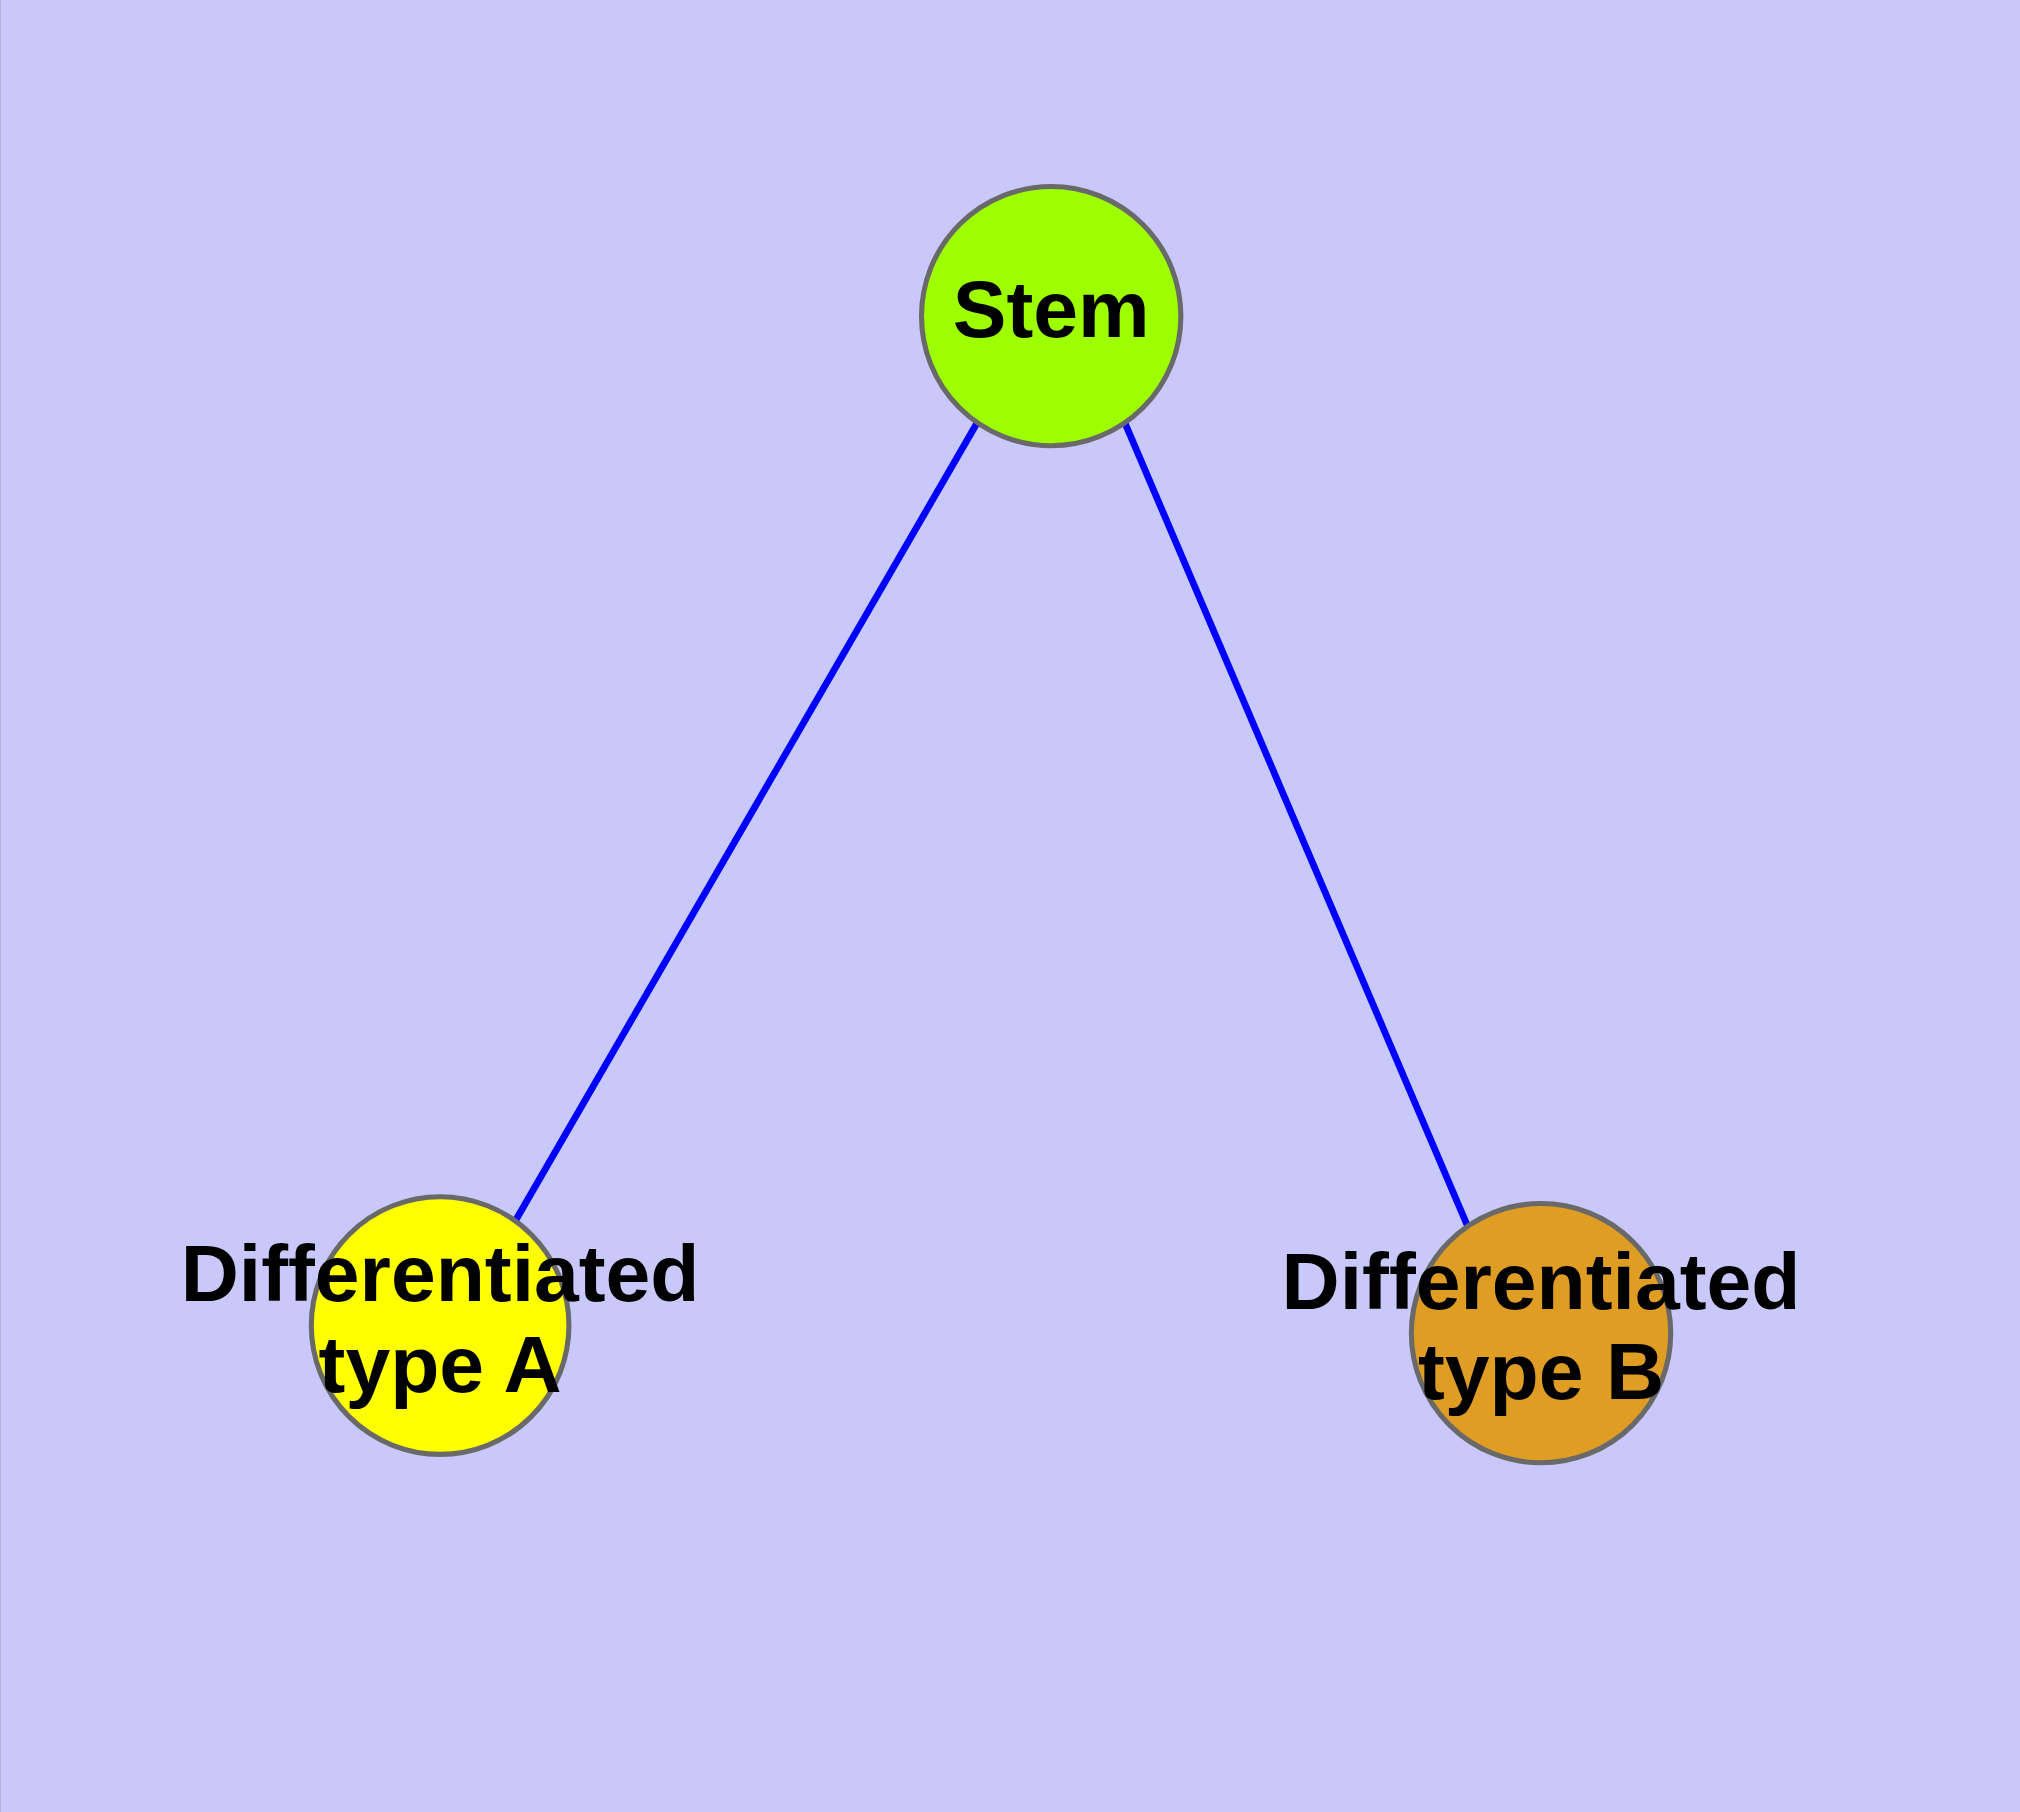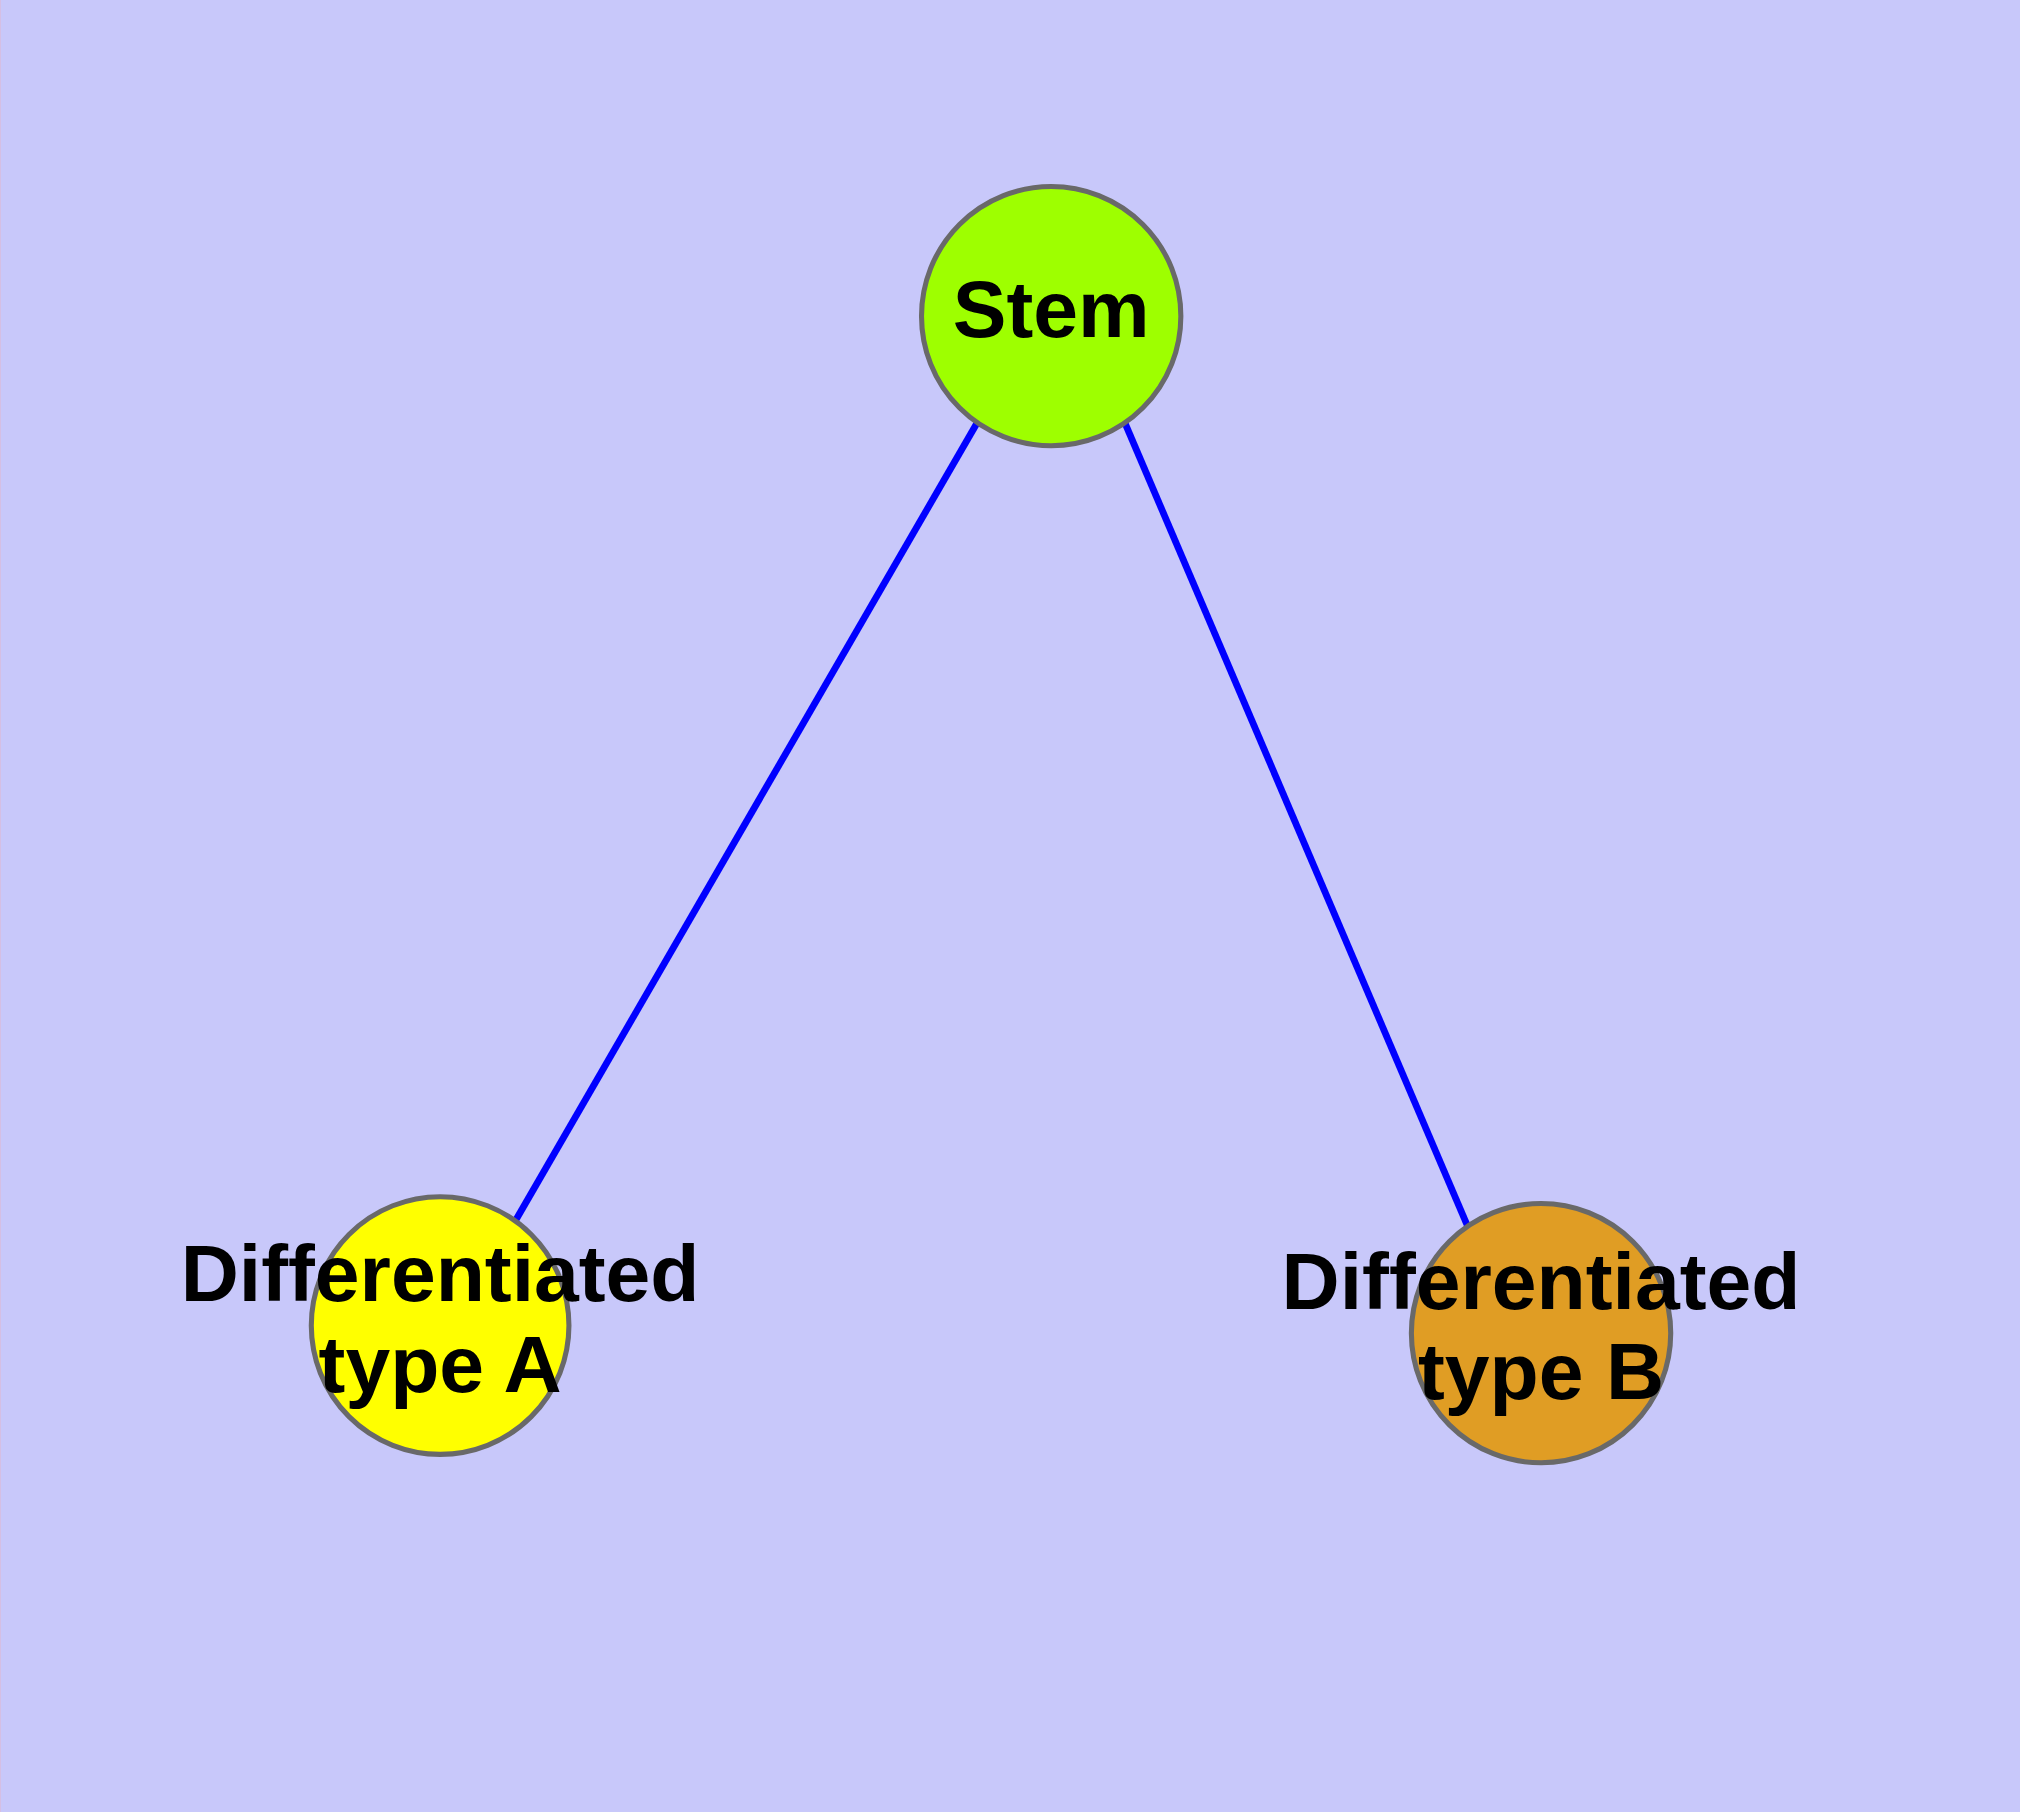--- a/index.html
+++ b/index.html
@@ -40,21 +40,21 @@
   .graph-edge {
     stroke: #0000ff;
     stroke-width: 8;
     stroke-linecap: butt;
     fill: none;
   }
 </style>
 </head>
 <body>
 
-<div id="canvas" style="width: 2021px; height: 1812px; background: #fca5a5;">
+<div id="canvas" style="width: 2021px; height: 1812px; background: #737373;">
   <svg id="graph-svg" viewBox="0 0 2384 2138" xmlns="http://www.w3.org/2000/svg">
 
     <rect id="bg-rect" x="0" y="0" width="2384" height="2138" fill="#c8c8fa"></rect>
 
     <g id="edges-layer">
       <line class="graph-edge" id="edge-0" x1="1152" y1="500" x2="608" y2="1440" stroke="#0000ff" stroke-width="8"></line>
       <line class="graph-edge" id="edge-1" x1="1327" y1="499" x2="1731" y2="1446" stroke="#0000ff" stroke-width="8"></line>
     </g>
 
     <g id="nodes-layer">

